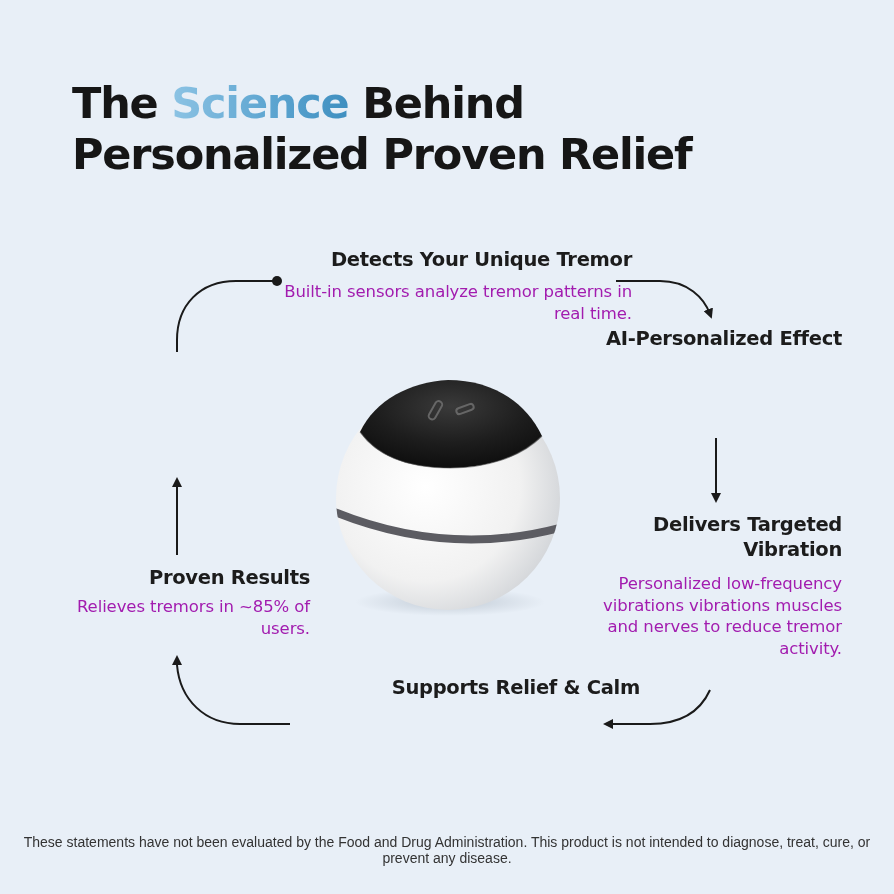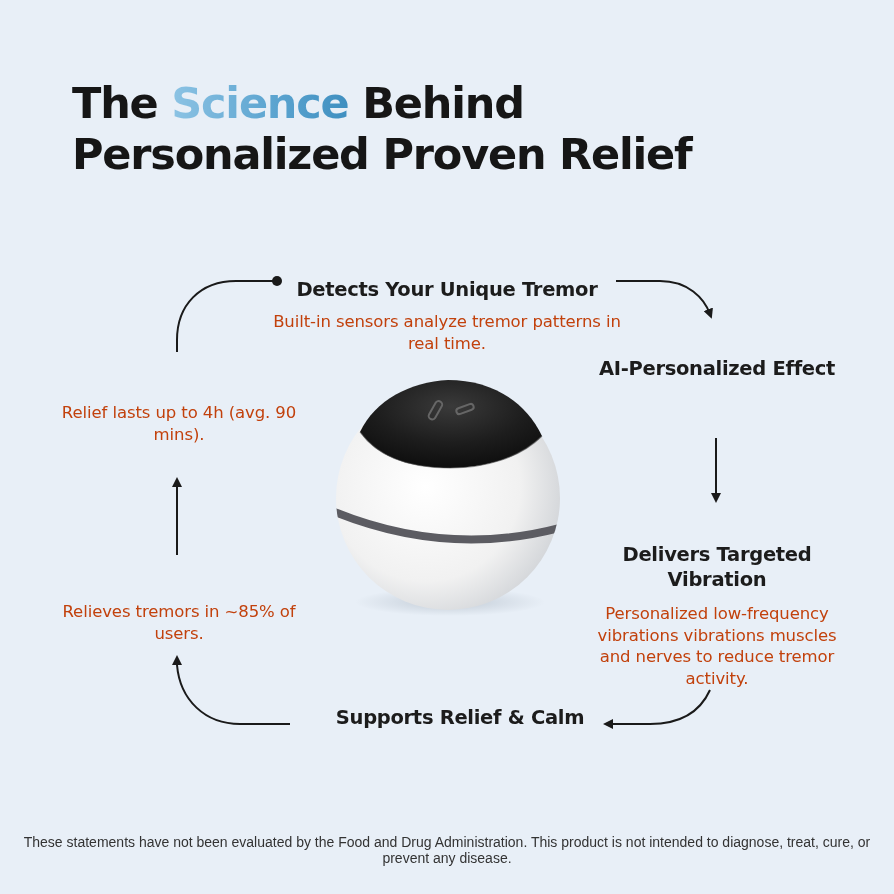--- a/index.html
+++ b/index.html
@@ -9,28 +9,28 @@
   .title {
     position: absolute; left: 72px; top: 78px;
     font-family: "DejaVu Sans", sans-serif; font-weight: 700;
     font-size: 43px; line-height: 51px; letter-spacing: -1.2px; color: #161616;
   }
   .title .accent {
     background: linear-gradient(90deg, #8cc3e4 0%, #5aa3cf 60%, #3f8fc0 100%);
     -webkit-background-clip: text; background-clip: text; color: transparent;
   }
 
-  .step { position: absolute; text-align: center; margin-top: 30px; }
+  .step { position: absolute; text-align: right; }
   .step h3 {
     font-family: "DejaVu Sans", sans-serif; font-weight: 700;
     font-size: 19.5px; line-height: 25px; letter-spacing: -0.3px; color: #1c1c1c;
   }
   .step p {
     font-family: "DejaVu Sans", sans-serif; font-weight: 400;
-    font-size: 16.5px; line-height: 21.5px; color: #c2410c; margin-top: 9px; letter-spacing: -0.1px;
+    font-size: 16.5px; line-height: 21.5px; color: #a21caf; margin-top: 9px; letter-spacing: -0.1px;
   }
 
   #step-detect  { left: 262px; top: 247px; width: 370px; }
   #step-ai      { left: 592px; top: 326px; width: 250px; }
   #step-deliver { left: 592px; top: 512px; width: 250px; }
   #step-deliver p { margin-top: 11px; }
   #step-support { left: 280px; top: 675px; width: 360px; }
   #step-support p { margin-top: 6px; }
   #step-immediate { left: 48px; top: 363px; width: 262px; }
   #step-proven  { left: 48px; top: 565px; width: 262px; }
@@ -86,25 +86,25 @@
 <div class="step" id="step-deliver">
   <h3>Delivers Targeted Vibration</h3>
   <p>Personalized low-frequency vibrations vibrations muscles and nerves to reduce tremor activity.</p>
 </div>
 
 <div class="step" id="step-support">
   <h3>Supports Relief &amp; Calm</h3>
 </div>
 
 <div class="step" id="step-proven">
+  <h3>Proven Results</h3>
   <p>Relieves tremors in ~85% of users.</p>
 </div>
 
 <div class="step" id="step-immediate">
-  <p>Relief lasts up to 4h (avg. 90 mins).</p>
 </div>
 
 <svg class="device" viewBox="0 0 260 250">
   <defs>
     <radialGradient id="bodyG" cx="40%" cy="45%" r="65%">
       <stop offset="0%" stop-color="#ffffff"></stop>
       <stop offset="65%" stop-color="#f1f1f1"></stop>
       <stop offset="100%" stop-color="#cfd2d6"></stop>
     </radialGradient>
     <radialGradient id="capG" cx="50%" cy="30%" r="70%">

